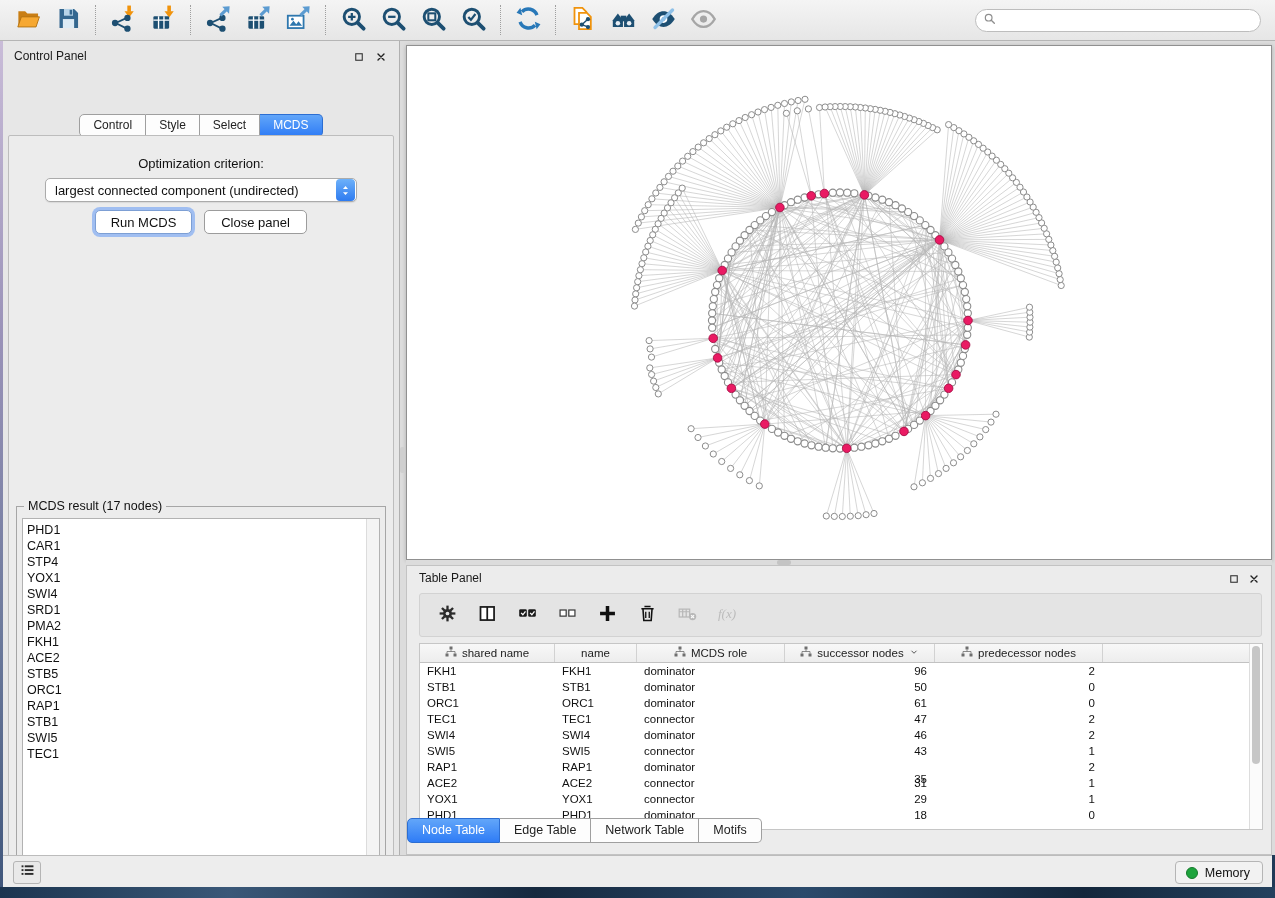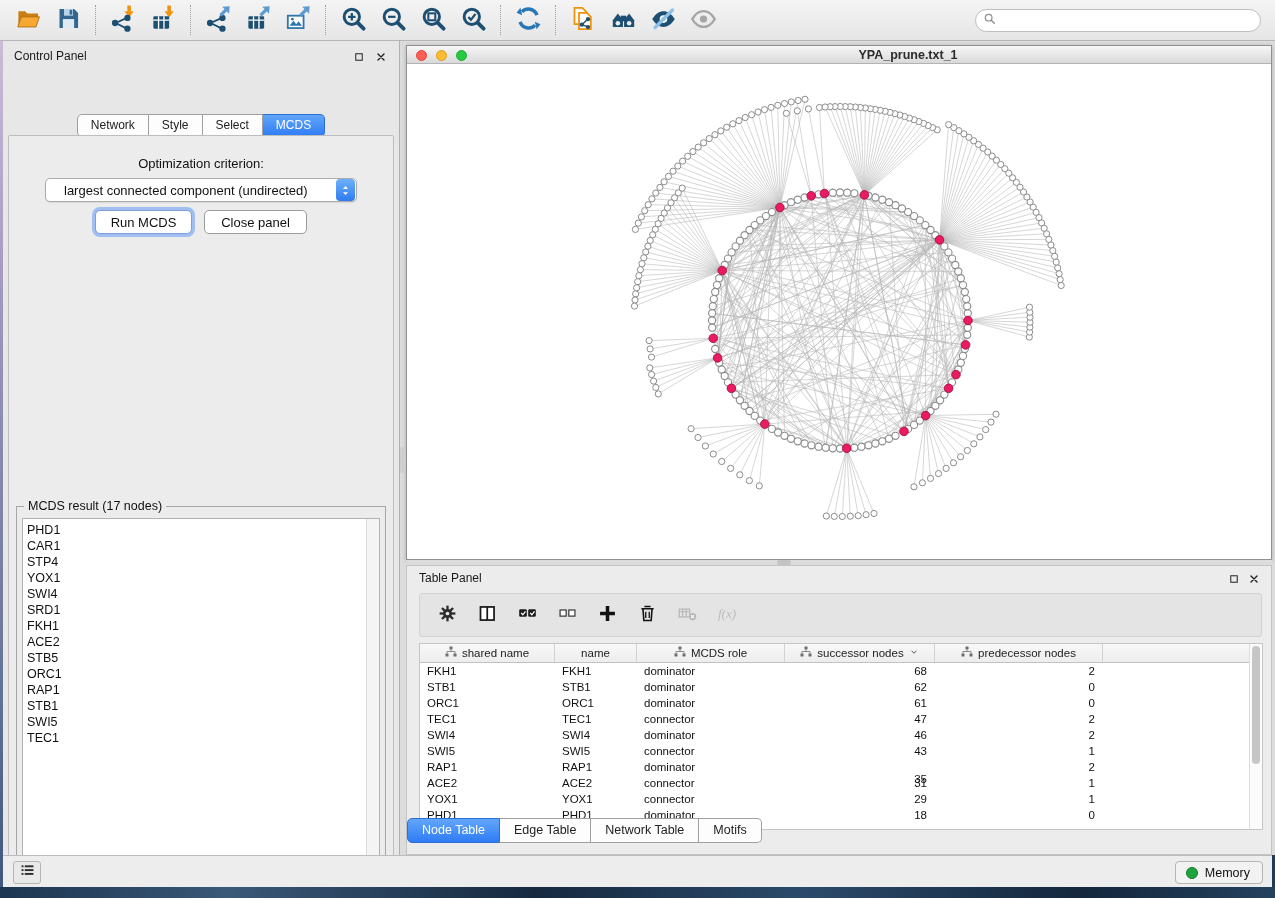--- a/index.html
+++ b/index.html
@@ -36,21 +36,21 @@
   .tab { font-size:12px; padding:3px 13px 4px; background:#fdfdfd; border:1px solid #9f9f9f; border-left:none; color:#222; }
   .tab:first-child { border-left:1px solid #9f9f9f; border-radius:5px 0 0 5px; }
   .tab:last-child { border-radius:0 5px 5px 0; }
   .tab.active { background:linear-gradient(#62a6f9,#2f7cf6); color:#fff; border-color:#2c6ed2; }
   .cp-content { position:absolute; left:5px; top:94px; width:386px; height:751px;
     border:1px solid #bdbdbd; border-radius:2px; background:#ececec; }
   .opt-label { position:absolute; left:0; top:20px; width:100%; text-align:center; font-size:13px; color:#111; }
   .select { position:absolute; left:36px; top:42px; width:312px; height:24px; background:#fff;
     border:1px solid #ababab; border-radius:5px; display:flex; align-items:center;
     box-shadow:0 1px 1px rgba(0,0,0,.08); }
-  .select .sel-text { flex:1; font-size:13px; padding-left:18px; color:#111; white-space:nowrap; }
+  .select .sel-text { flex:1; font-size:13px; padding-left:9px; color:#111; white-space:nowrap; }
   .select .stepper { width:19px; height:22px; margin-right:1px; border-radius:4px;
     background:linear-gradient(#6db1fa,#2e7bf0); display:flex; align-items:center; justify-content:center; }
   .btn-row { position:absolute; left:0; top:74px; width:100%; height:26px; }
   .btn { position:absolute; height:24px; background:#fff; border:1px solid #9c9c9c; border-radius:5px;
     font-size:13px; color:#111; display:flex; align-items:center; justify-content:center;
     font-family:"Liberation Sans",sans-serif; }
   .btn.run { left:86px; width:97px; box-shadow:0 0 0 3px rgba(110,160,245,.6); border-color:#7d9fd4; }
   .btn.closep { left:195px; width:103px; }
   .fieldset { position:absolute; left:7px; top:370px; width:370px; height:373px; border:1px solid #a6a6a6; }
   .fieldset .legend { position:absolute; left:7px; top:-8px; background:#ececec; padding:0 4px; font-size:12.5px; color:#111; }
@@ -290,21 +290,21 @@
       <svg viewBox="0 0 24 24" width="12" height="12" xmlns="http://www.w3.org/2000/svg">
         <rect x="5.5" y="5.5" width="13" height="13" fill="none" stroke="#333" stroke-width="2.2"></rect>
       </svg>
     </span>
   <span class="wbtn close">
       <svg viewBox="0 0 24 24" width="12" height="12" xmlns="http://www.w3.org/2000/svg">
         <path d="M6 6l12 12M18 6L6 18" stroke="#222" stroke-width="2.8" stroke-linecap="round"></path>
       </svg>
     </span>
   <div class="cp-tabs">
-      <div class="tab">Network</div>
+      <div class="tab">Control</div>
       <div class="tab">Style</div>
       <div class="tab">Select</div>
       <div class="tab active">MCDS</div>
     </div>
   <div class="cp-content">
     <div class="opt-label">Optimization criterion:</div>
     <div class="select">
       <span class="sel-text">largest connected component (undirected)</span>
       <span class="stepper">
           <svg viewBox="0 0 24 24" width="13" height="13" xmlns="http://www.w3.org/2000/svg">
@@ -322,44 +322,37 @@
     <div class="fieldset">
       <span class="legend">MCDS result (17 nodes)</span>
       <div class="mcds-list">
         <ul>
             <li>PHD1</li>
             <li>CAR1</li>
             <li>STP4</li>
             <li>YOX1</li>
             <li>SWI4</li>
             <li>SRD1</li>
+            <li>PMA2</li>
             <li>FKH1</li>
             <li>ACE2</li>
             <li>STB5</li>
             <li>ORC1</li>
             <li>RAP1</li>
             <li>STB1</li>
             <li>SWI5</li>
             <li>TEC1</li>
           </ul>
         <div class="mcds-scroll"></div>
       </div>
     </div>
   </div>
 </section>
 
 <section class="nf">
-  <div class="nf-titlebar">
-    <div class="lights">
-      <span class="light red"></span>
-      <span class="light yellow"></span>
-      <span class="light green"></span>
-    </div>
-    <div class="nf-title">YPA_prune.txt_1</div>
-  </div>
   <svg class="canvas" xmlns="http://www.w3.org/2000/svg" viewBox="0 0 864 494">
       <line x1="372.9" y1="143.0" x2="305.2" y2="263.2" stroke="#b6b6b6" stroke-width="0.7" opacity="0.8"></line>
       <line x1="372.9" y1="143.0" x2="306.8" y2="277.4" stroke="#b6b6b6" stroke-width="0.7" opacity="0.8"></line>
       <line x1="372.9" y1="143.0" x2="332.9" y2="335.8" stroke="#b6b6b6" stroke-width="0.7" opacity="0.8"></line>
       <line x1="372.9" y1="143.0" x2="324.6" y2="324.1" stroke="#b6b6b6" stroke-width="0.7" opacity="0.8"></line>
       <line x1="372.9" y1="143.0" x2="507.1" y2="360.4" stroke="#b6b6b6" stroke-width="0.7" opacity="0.8"></line>
       <line x1="372.9" y1="143.0" x2="308.2" y2="284.5" stroke="#b6b6b6" stroke-width="0.7" opacity="0.8"></line>
       <line x1="372.9" y1="143.0" x2="548.3" y2="200.5" stroke="#b6b6b6" stroke-width="0.7" opacity="0.8"></line>
       <line x1="372.9" y1="143.0" x2="306.8" y2="277.4" stroke="#b6b6b6" stroke-width="0.7" opacity="0.8"></line>
       <line x1="372.9" y1="143.0" x2="332.9" y2="335.8" stroke="#b6b6b6" stroke-width="0.7" opacity="0.8"></line>
@@ -1174,28 +1167,28 @@
             </svg></span>
           <span>predecessor nodes</span>
         </div>
         <div class="th" style="flex:1;border-right:none"></div>
       </div>
     <div class="tbody">
         <div class="tr">
           <div class="td" style="width:135px;padding-left:7px;">FKH1</div>
           <div class="td" style="width:82px;padding-left:7px;">FKH1</div>
           <div class="td" style="width:148px;padding-left:7px;">dominator</div>
-          <div class="td num" style="width:150px;">68</div>
+          <div class="td num" style="width:150px;">96</div>
           <div class="td num" style="width:168px;">2</div>
         </div>
         <div class="tr">
           <div class="td" style="width:135px;padding-left:7px;">STB1</div>
           <div class="td" style="width:82px;padding-left:7px;">STB1</div>
           <div class="td" style="width:148px;padding-left:7px;">dominator</div>
-          <div class="td num" style="width:150px;">62</div>
+          <div class="td num" style="width:150px;">50</div>
           <div class="td num" style="width:168px;">0</div>
         </div>
         <div class="tr">
           <div class="td" style="width:135px;padding-left:7px;">ORC1</div>
           <div class="td" style="width:82px;padding-left:7px;">ORC1</div>
           <div class="td" style="width:148px;padding-left:7px;">dominator</div>
           <div class="td num" style="width:150px;">61</div>
           <div class="td num" style="width:168px;">0</div>
         </div>
         <div class="tr">

